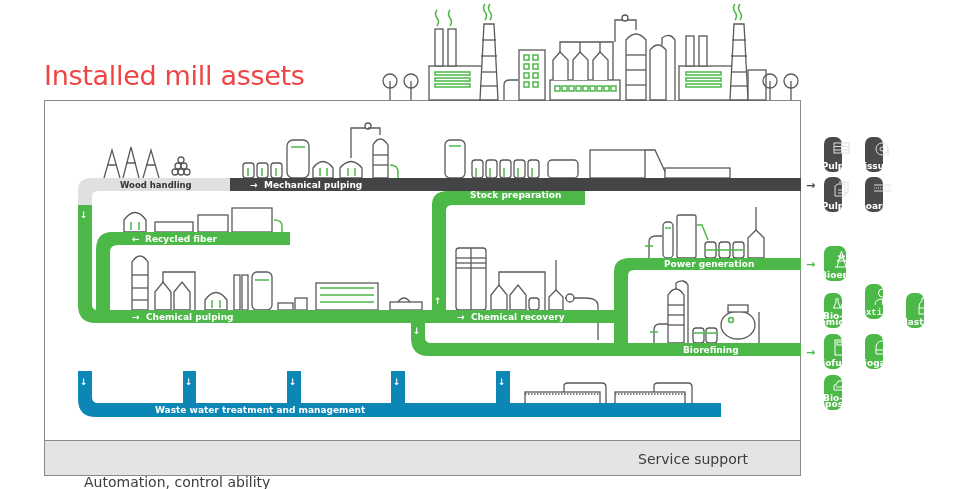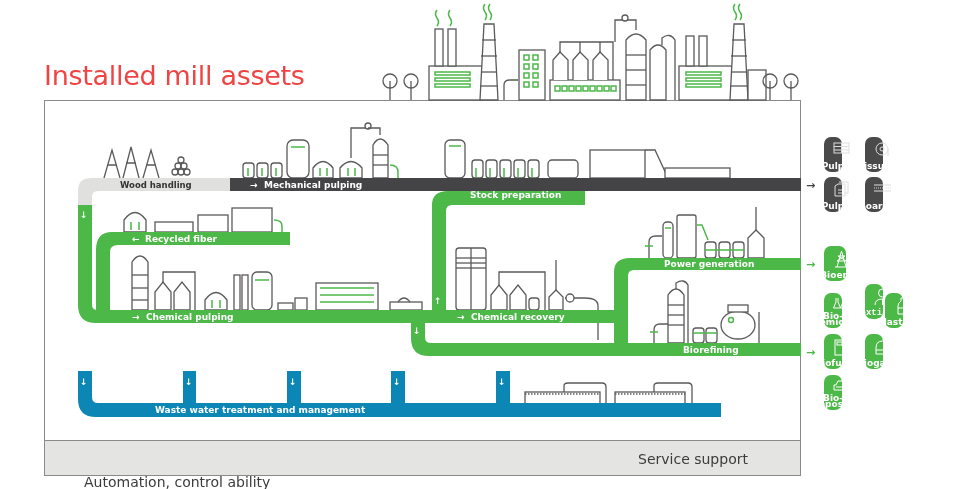--- a/index.html
+++ b/index.html
@@ -363,21 +363,21 @@
   <span class="lbl" style="white-space:pre">Bio-
 chemicals</span>
 </div>
 <div class="tile green" style="left:865px;top:284px;font-family:Liberation Mono, monospace;">
   <svg width="17" height="18">
       <circle cx="8.5" cy="5" r="4" fill="none" stroke="#fff"></circle>
       <path d="M1 17 Q1 11 8.5 11 Q16 11 16 17 M8.5 11 L8.5 17" fill="none" stroke="#fff"></path>
     </svg>
   <span class="lbl">Textile</span>
 </div>
-<div class="tile green" style="left:885px;top:293px;">
+<div class="tile green" style="left:906px;top:293px;">
   <svg width="17" height="18">
       <path d="M7 1 L10 1 L10 4 Q13 6 13 9 L13 17 L4 17 L4 9 Q4 6 7 4 Z" fill="none" stroke="#fff"></path>
       <line x1="4" y1="11" x2="13" y2="11" stroke="#fff"></line>
     </svg>
   <span class="lbl">Plastic</span>
 </div>
 <div class="tile green" style="left:824px;top:334px;">
   <svg width="17" height="18">
       <rect x="2" y="2" width="9" height="15" fill="none" stroke="#fff"></rect>
       <rect x="4" y="4" width="5" height="3" fill="none" stroke="#fff"></rect>

